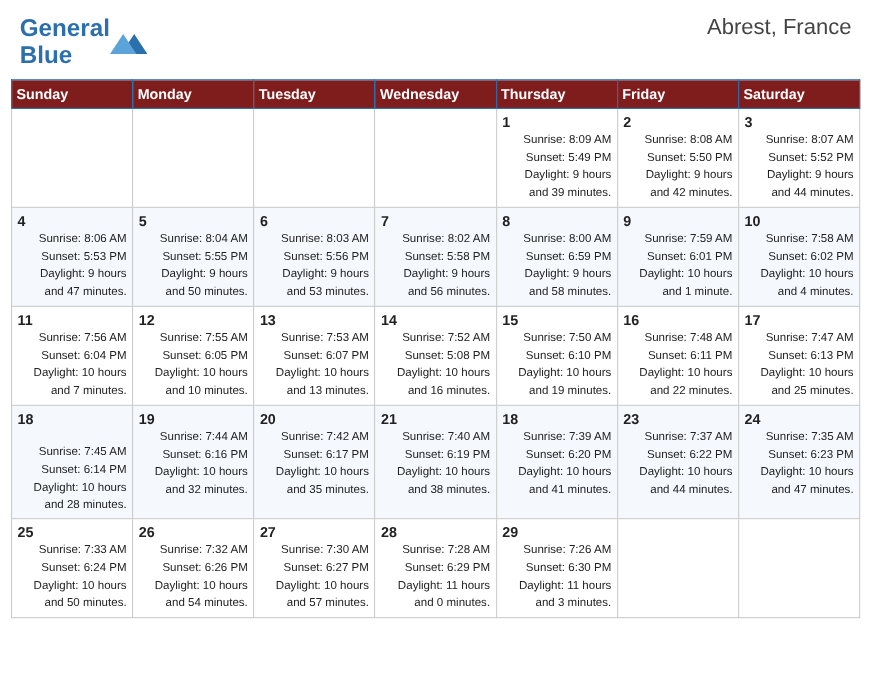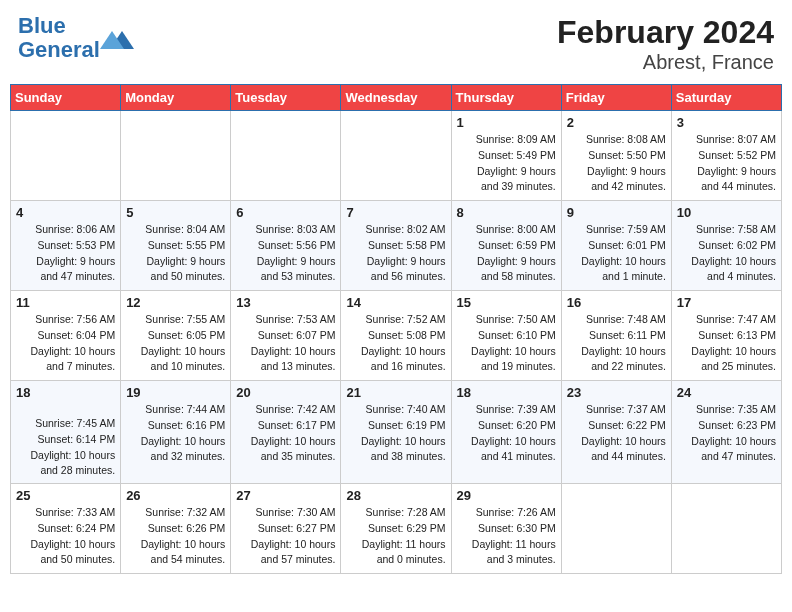--- a/index.html
+++ b/index.html
@@ -41,21 +41,21 @@
     .location {
       font-size: 20px;
       color: #444;
     }
     table {
       width: 100%;
       border-collapse: collapse;
       table-layout: fixed;
     }
     thead th {
-      background-color: #ef4444;
+      background-color: #7f1d1d;
       color: #fff;
       font-size: 13px;
       font-weight: bold;
       padding: 5px 4px;
       text-align: left;
       border: 1px solid #2c6fad;
       margin-left: 36px;
     }
     tbody td {
       border: 1px solid #ccc;
@@ -86,35 +86,34 @@
   </style>
 </head>
 <body>
 
 <div class="header">
   <div class="logo">
     <div>
       <div style="display:flex;align-items:center;">
         <div>
           <div class="logo-text">
-            <span>Blue</span>
+            <span>General</span>
           </div>
           <div class="logo-text">
-            <span>General</span>
+            <span>Blue</span>
           </div>
         </div>
         <svg width="34" height="34" viewBox="0 0 34 34">
           <polygon points="10,28 22,10 34,28" fill="#2c6fad"></polygon>
           <polygon points="0,28 12,10 24,28" fill="#5ba3d9"></polygon>
         </svg>
       </div>
     </div>
   </div>
   <div class="title-block">
-    <div class="month-title">February 2024</div>
     <div class="location">Abrest, France</div>
   </div>
 </div>
 
 <table>
   <thead>
     <tr id="weekday-header">
         <th>Sunday</th>
         <th>Monday</th>
         <th>Tuesday</th>

